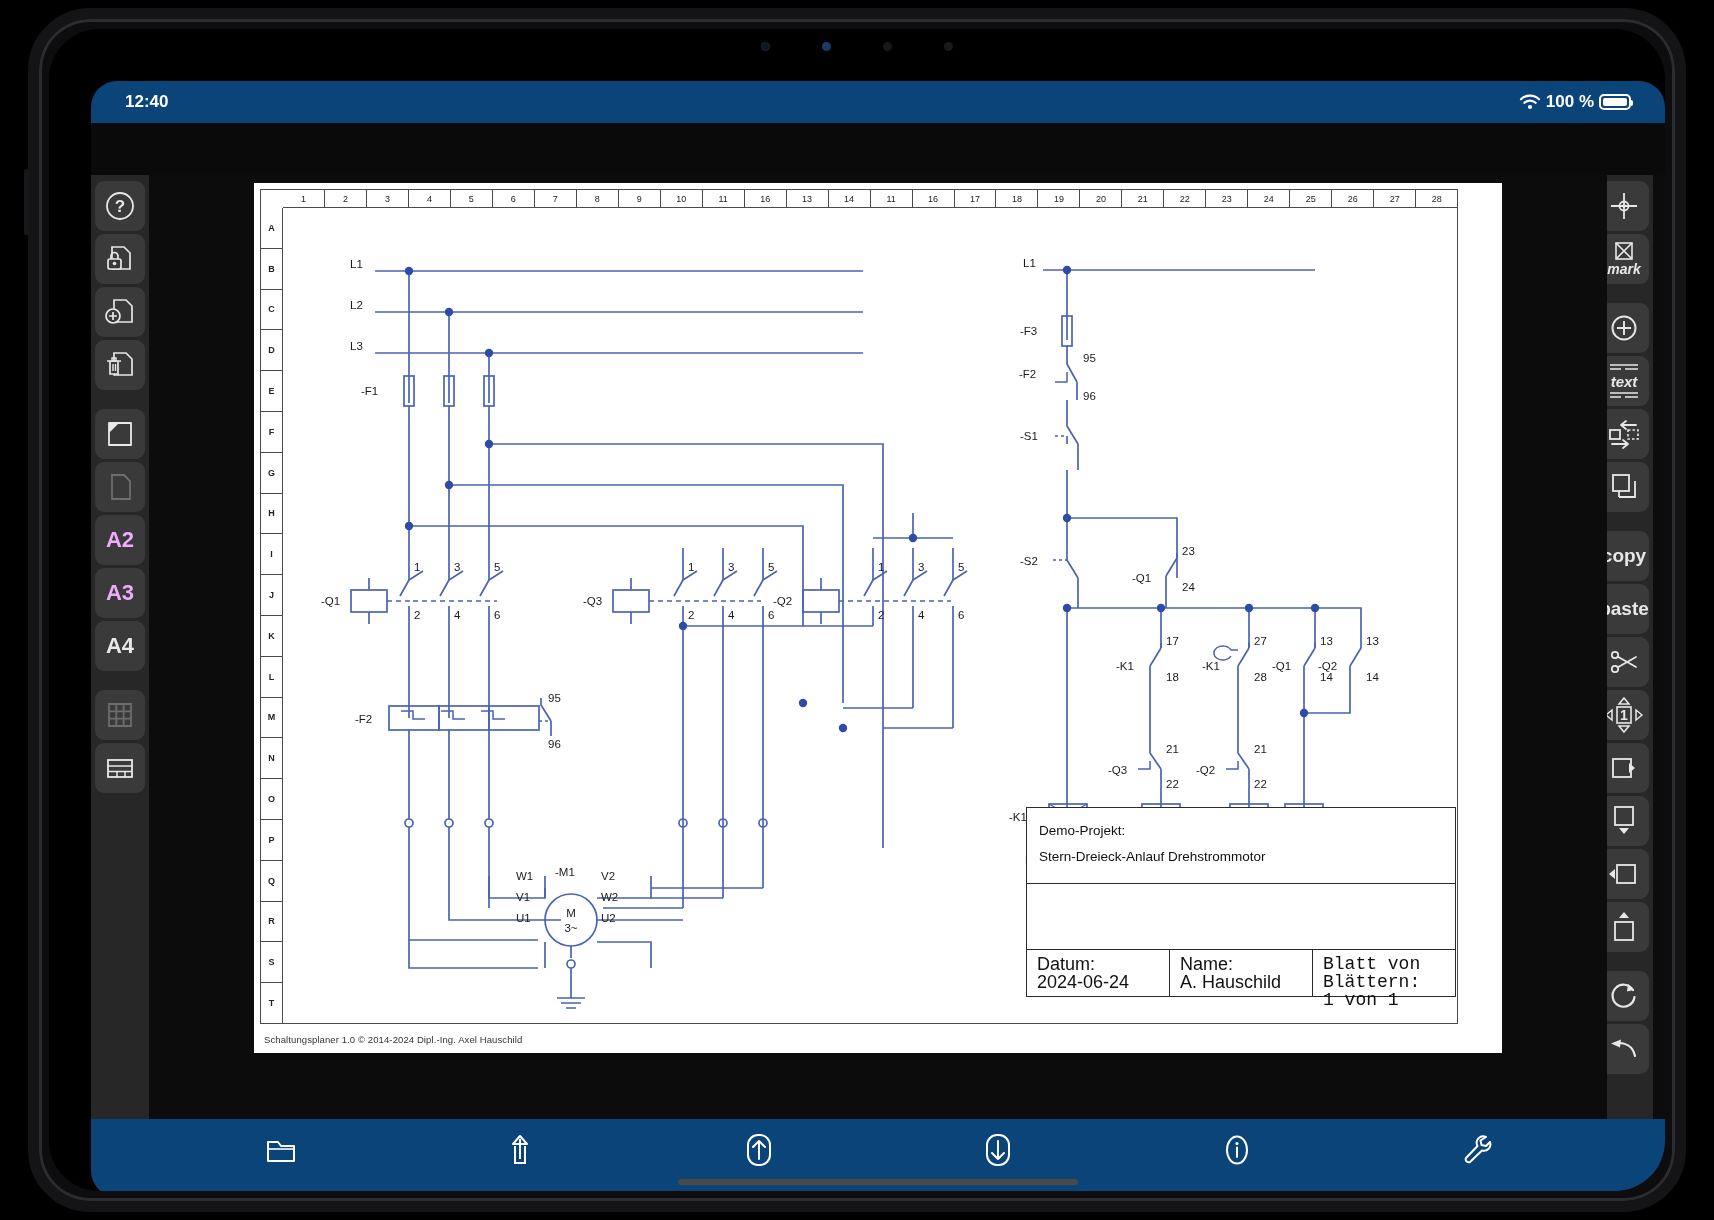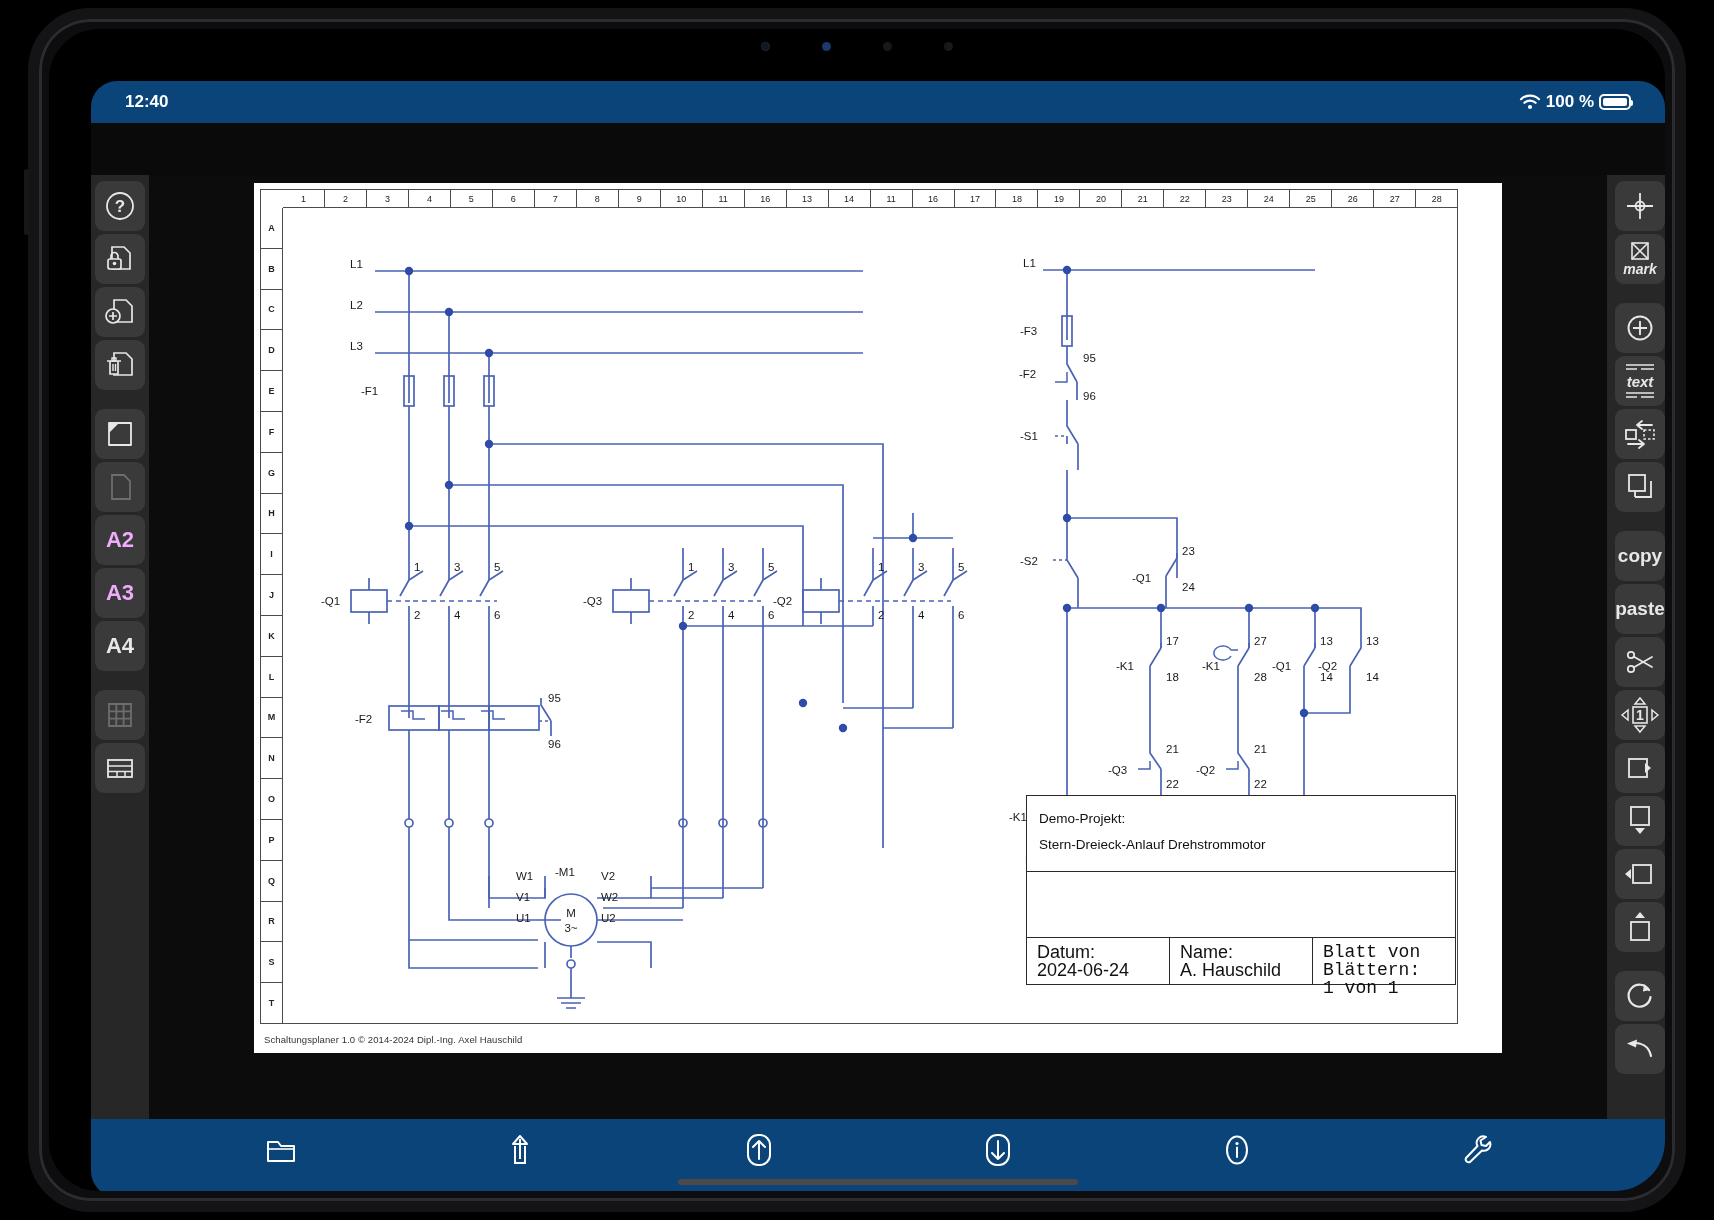--- a/index.html
+++ b/index.html
@@ -72,21 +72,21 @@
     position: absolute; left: 0; top: 94px; right: 0; bottom: 78px;
     background: #0c0c0c;
   }
   
   .rail {
     position: absolute; top: 0; bottom: 0; width: 58px;
     background: #272727; display: flex; flex-direction: column;
     align-items: center; padding-top: 6px; gap: 3px;
   }
   #rail-left { left: 0; }
-  #rail-right { right: 0; align-items: flex-end; }
+  #rail-right { right: 12px; }
   .tbtn {
     width: 50px; height: 50px; background: #3a3a3a; border-radius: 9px;
     display: flex; flex-direction: column; align-items: center; justify-content: center;
     color: #e8e8e8; font-size: 22px; font-weight: 600;
   }
   .tbtn.dim { color: #f0abfc; }
   .tbtn.word { font-size: 19px; }
   .gap { height: 13px; }
   .tbtn svg { display: block; }
 
@@ -105,21 +105,21 @@
                   font-size: 9px; color: #222; display: flex; align-items: center; justify-content: center; }
   #colhdr > div:last-child { border-right: none; }
   #rowhdr { position: absolute; left: 0; top: 18px; width: 22px; bottom: 0; display: flex; flex-direction: column; }
   #rowhdr > div { flex: 1 0 0; border-bottom: 1px solid #4b4b4b; border-right: 1px solid #4b4b4b;
                   font-size: 9px; color: #222; display: flex; align-items: center; justify-content: center; font-weight: 600; }
   #rowhdr > div:last-child { border-bottom: none; }
   #drawing { position: absolute; left: 22px; top: 18px; right: 0; bottom: 0; }
   #credit { position: absolute; left: 10px; bottom: 8px; font-size: 9.5px; color: #333; letter-spacing: .1px; }
 
   
-  #titleblock { position: absolute; right: 1px; bottom: 38px; width: 430px; height: 190px; border: 1.6px solid #2a2a2a; background: #fff; }
+  #titleblock { position: absolute; right: 1px; bottom: 26px; width: 430px; height: 190px; border: 1.6px solid #2a2a2a; background: #fff; }
   .tb-row { border-bottom: 1.4px solid #2a2a2a; }
   .tb-top { height: 76px; padding: 10px 12px; font-size: 13.5px; color: #111; line-height: 26px; }
   .tb-mid { height: 66px; }
   .tb-bot { height: 46px; display: flex; }
   .tb-cell { flex: 1 0 0; border-right: 1.4px solid #2a2a2a; padding: 5px 10px; font-size: 18px; color: #111; line-height: 18px; }
   .tb-cell:last-child { border-right: none; font-family: Liberation Mono, monospace; }
 
   
   #bottombar {
     position: absolute; left: 0; bottom: 0; width: 100%; height: 78px;

